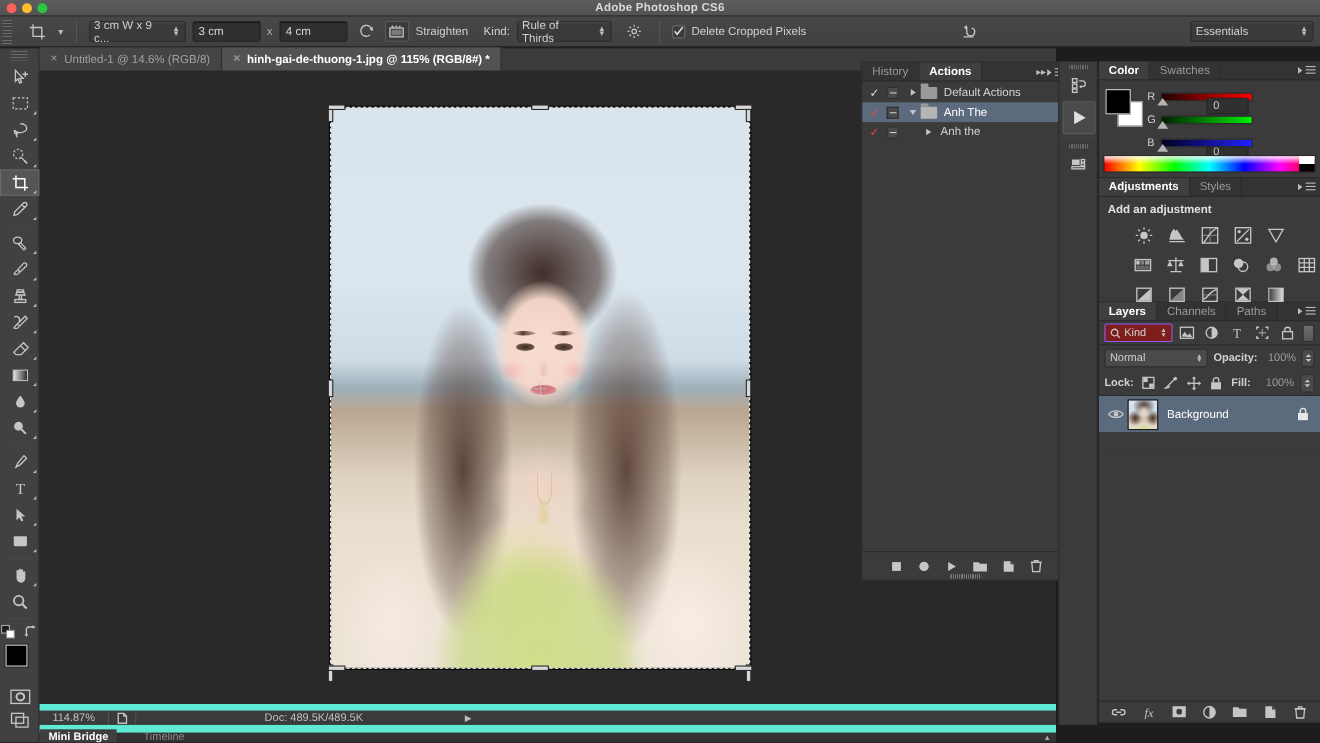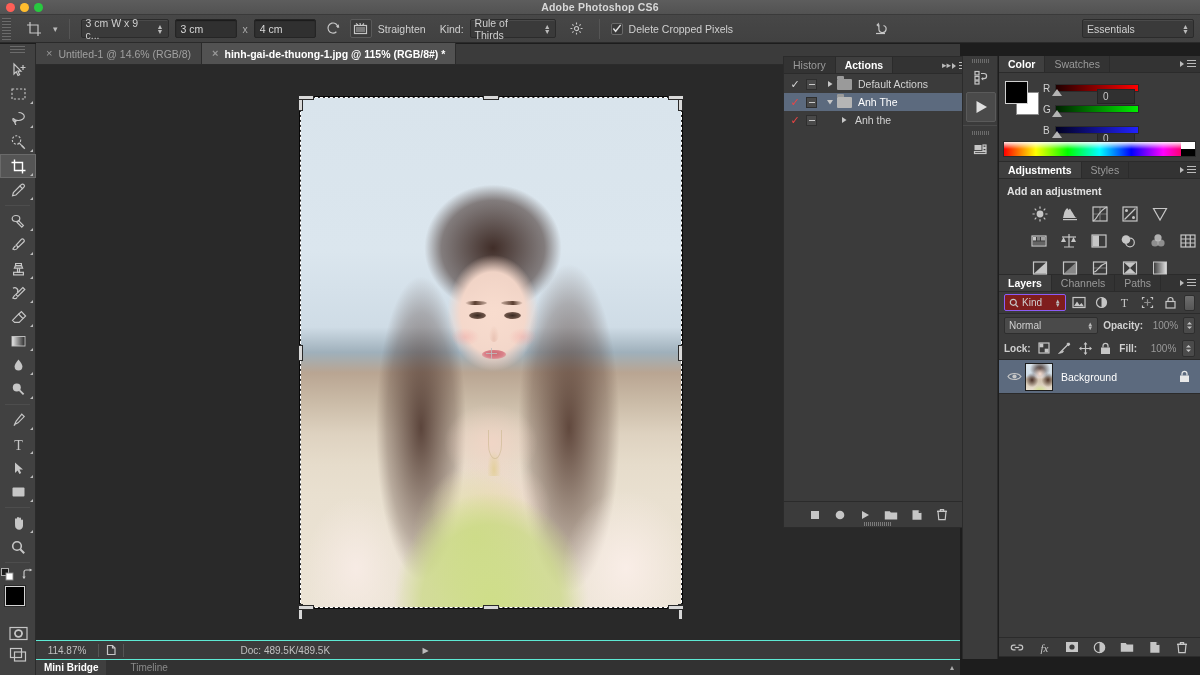--- a/index.html
+++ b/index.html
@@ -246,32 +246,32 @@
   }
   #crop-cross::before, #crop-cross::after {
     content: ""; position: absolute; background: rgba(190,190,190,.85);
   }
   #crop-cross::before { left: 5px; top: 0; width: 1px; height: 11px; }
   #crop-cross::after { left: 0; top: 5px; width: 11px; height: 1px; }
 
   
   #statusbar {
     position: absolute; left: 36px; top: 640px; width: 924px; height: 19px;
-    background: #3b3b3b; border-top: 1px solid #5eead4;
+    background: #3b3b3b; border-top: 6px solid #5eead4;
     display: flex; align-items: center; font-size: 10px; color: #c0c0c0;
   }
   #zoom-val { width: 62px; text-align: center; }
   #status-sep { width: 1px; height: 13px; background: #2b2b2b;
     border-right: 1px solid #555; }
   #doc-info { flex: 1; text-align: center; padding-left: 30px; }
   #statusbar .arrow-r { padding: 0 6px; font-size: 8px; color: #bbb; }
 
   #bottom-tabs {
     position: absolute; left: 36px; top: 659px; width: 924px; height: 16px;
-    background: #323232; border-top: 1px solid #5eead4;
+    background: #323232; border-top: 7px solid #5eead4;
     display: flex; align-items: center;
   }
   .btab { padding: 0 8px; height: 16px; display: flex;
     align-items: center; font-size: 10px; cursor: pointer; }
   .btab.active { background: #3f3f3f; color: #ffffff; font-weight: bold; }
   .btab.inactive { color: #8a8a8a; margin-left: 16px; }
   #bottom-tabs .bt-arrow { margin-left: auto; padding-right: 6px;
     font-size: 8px; color: #aaa; }
 
   

